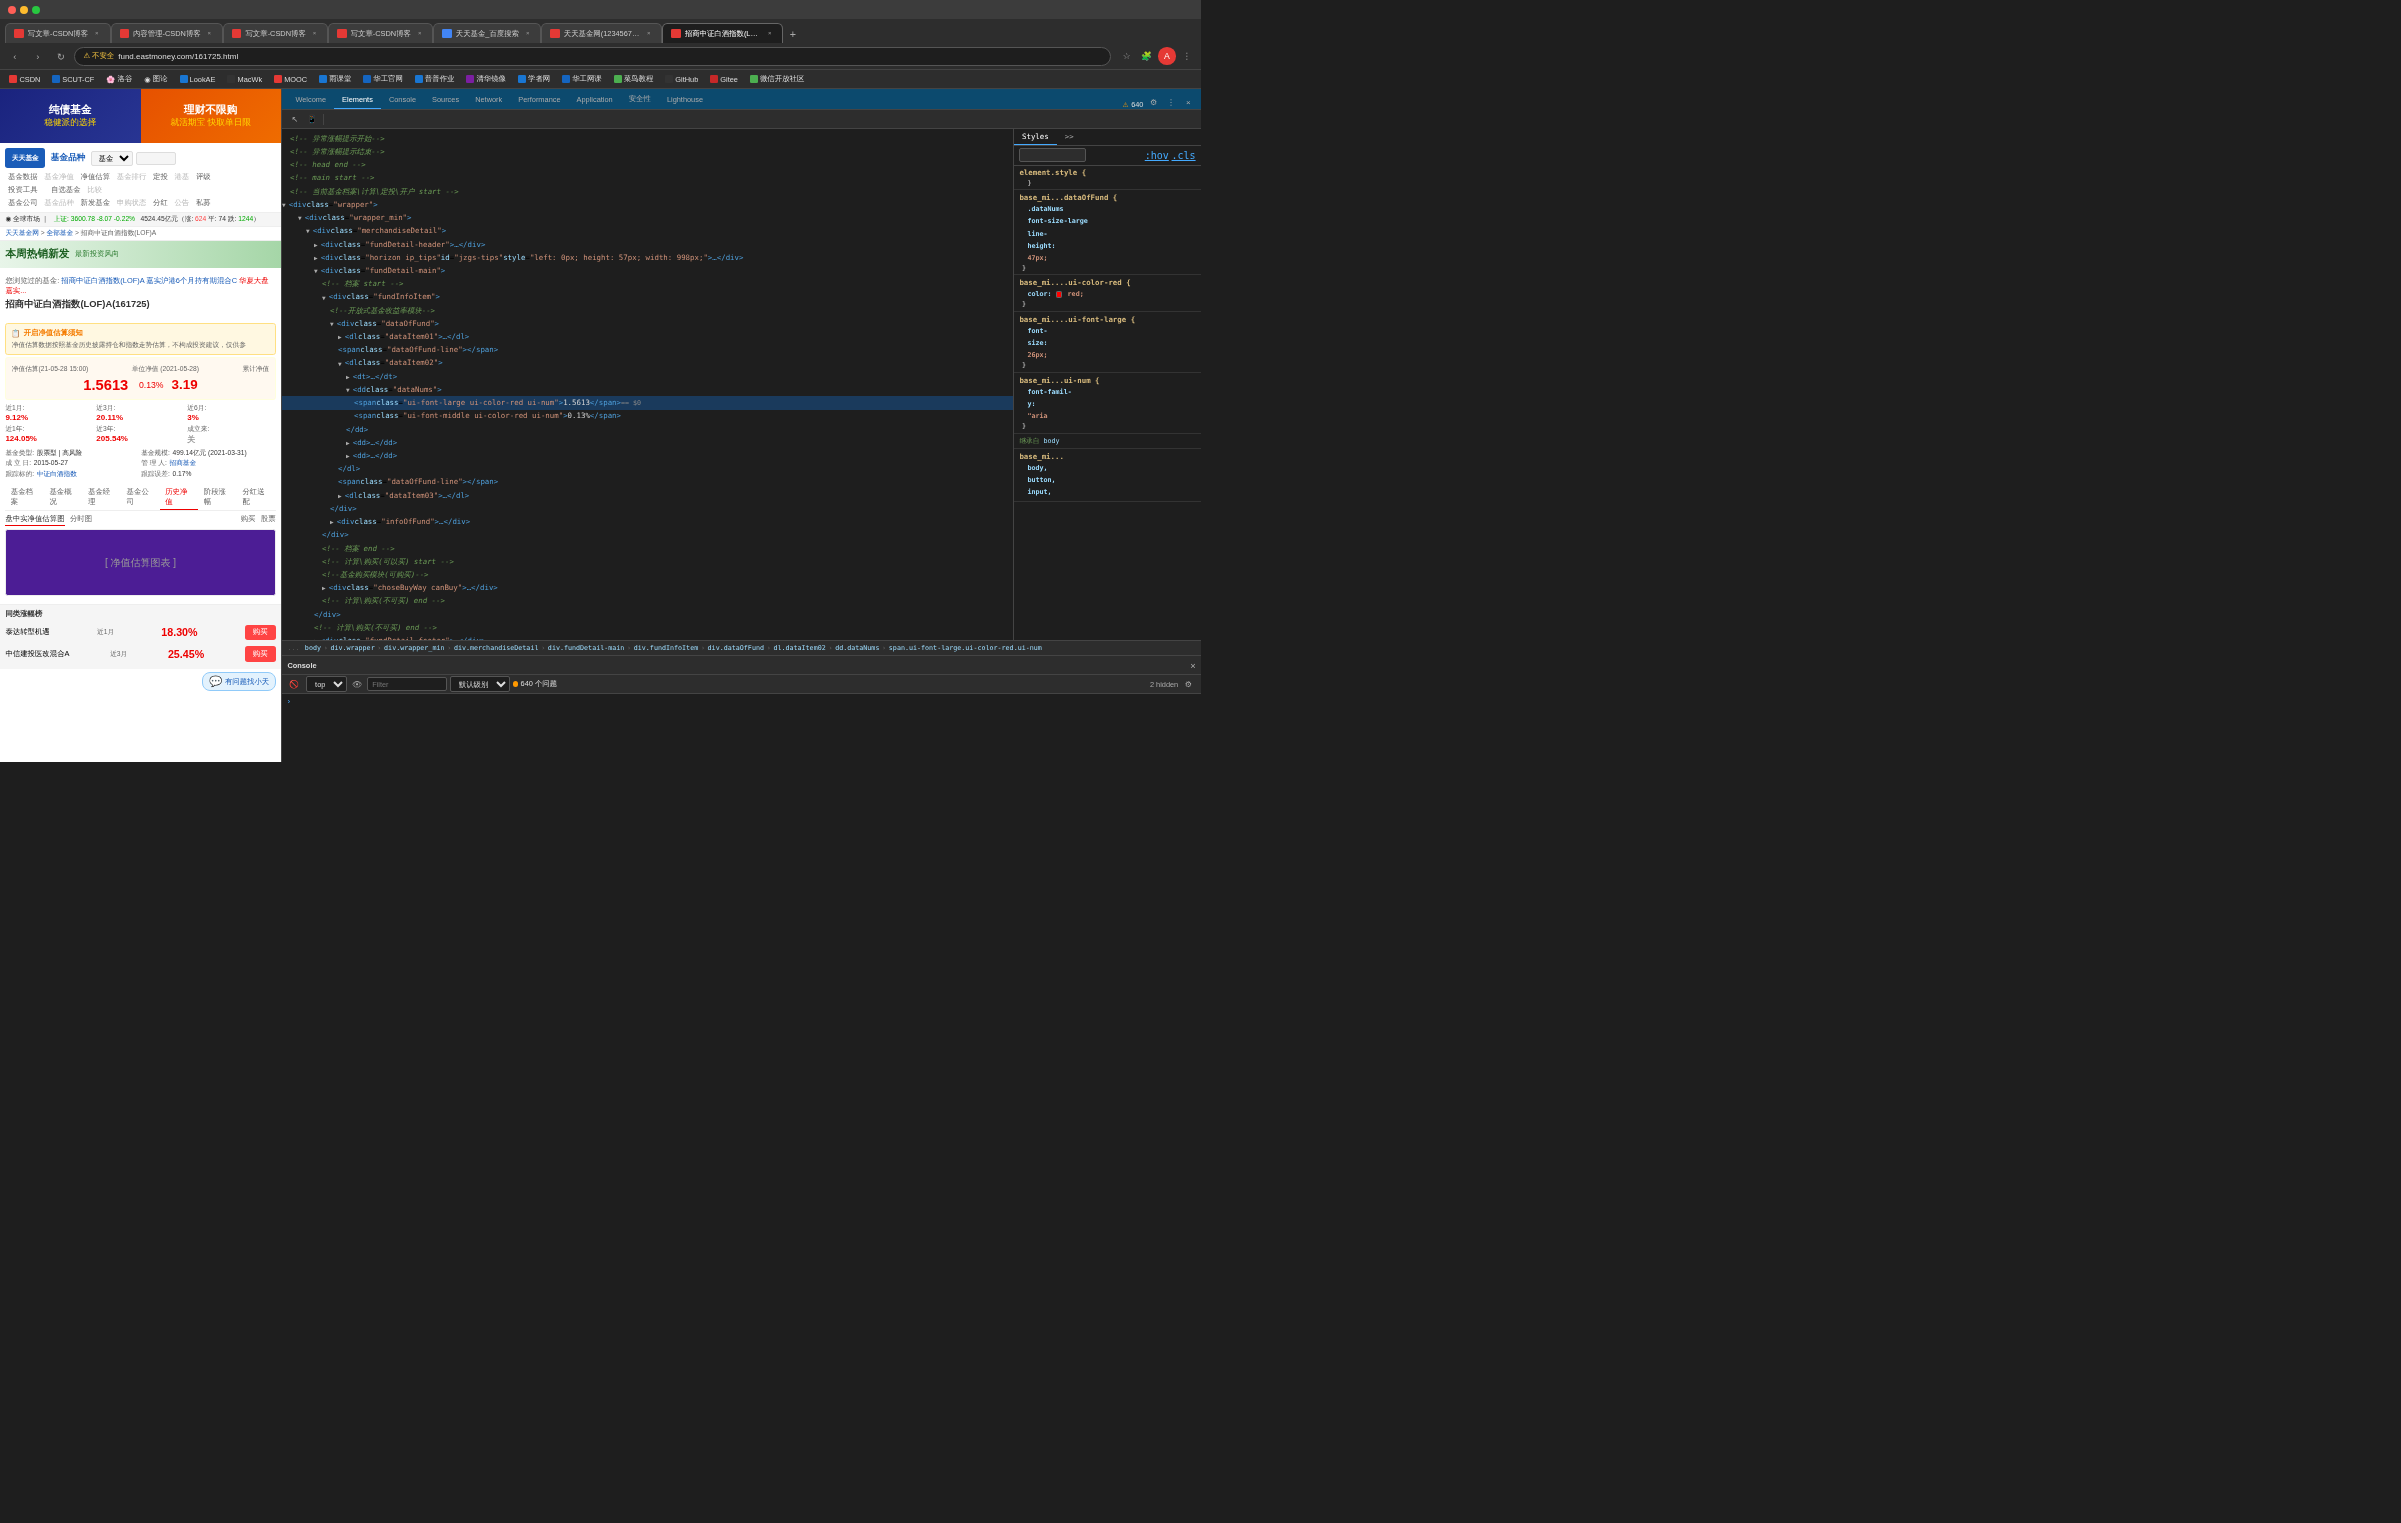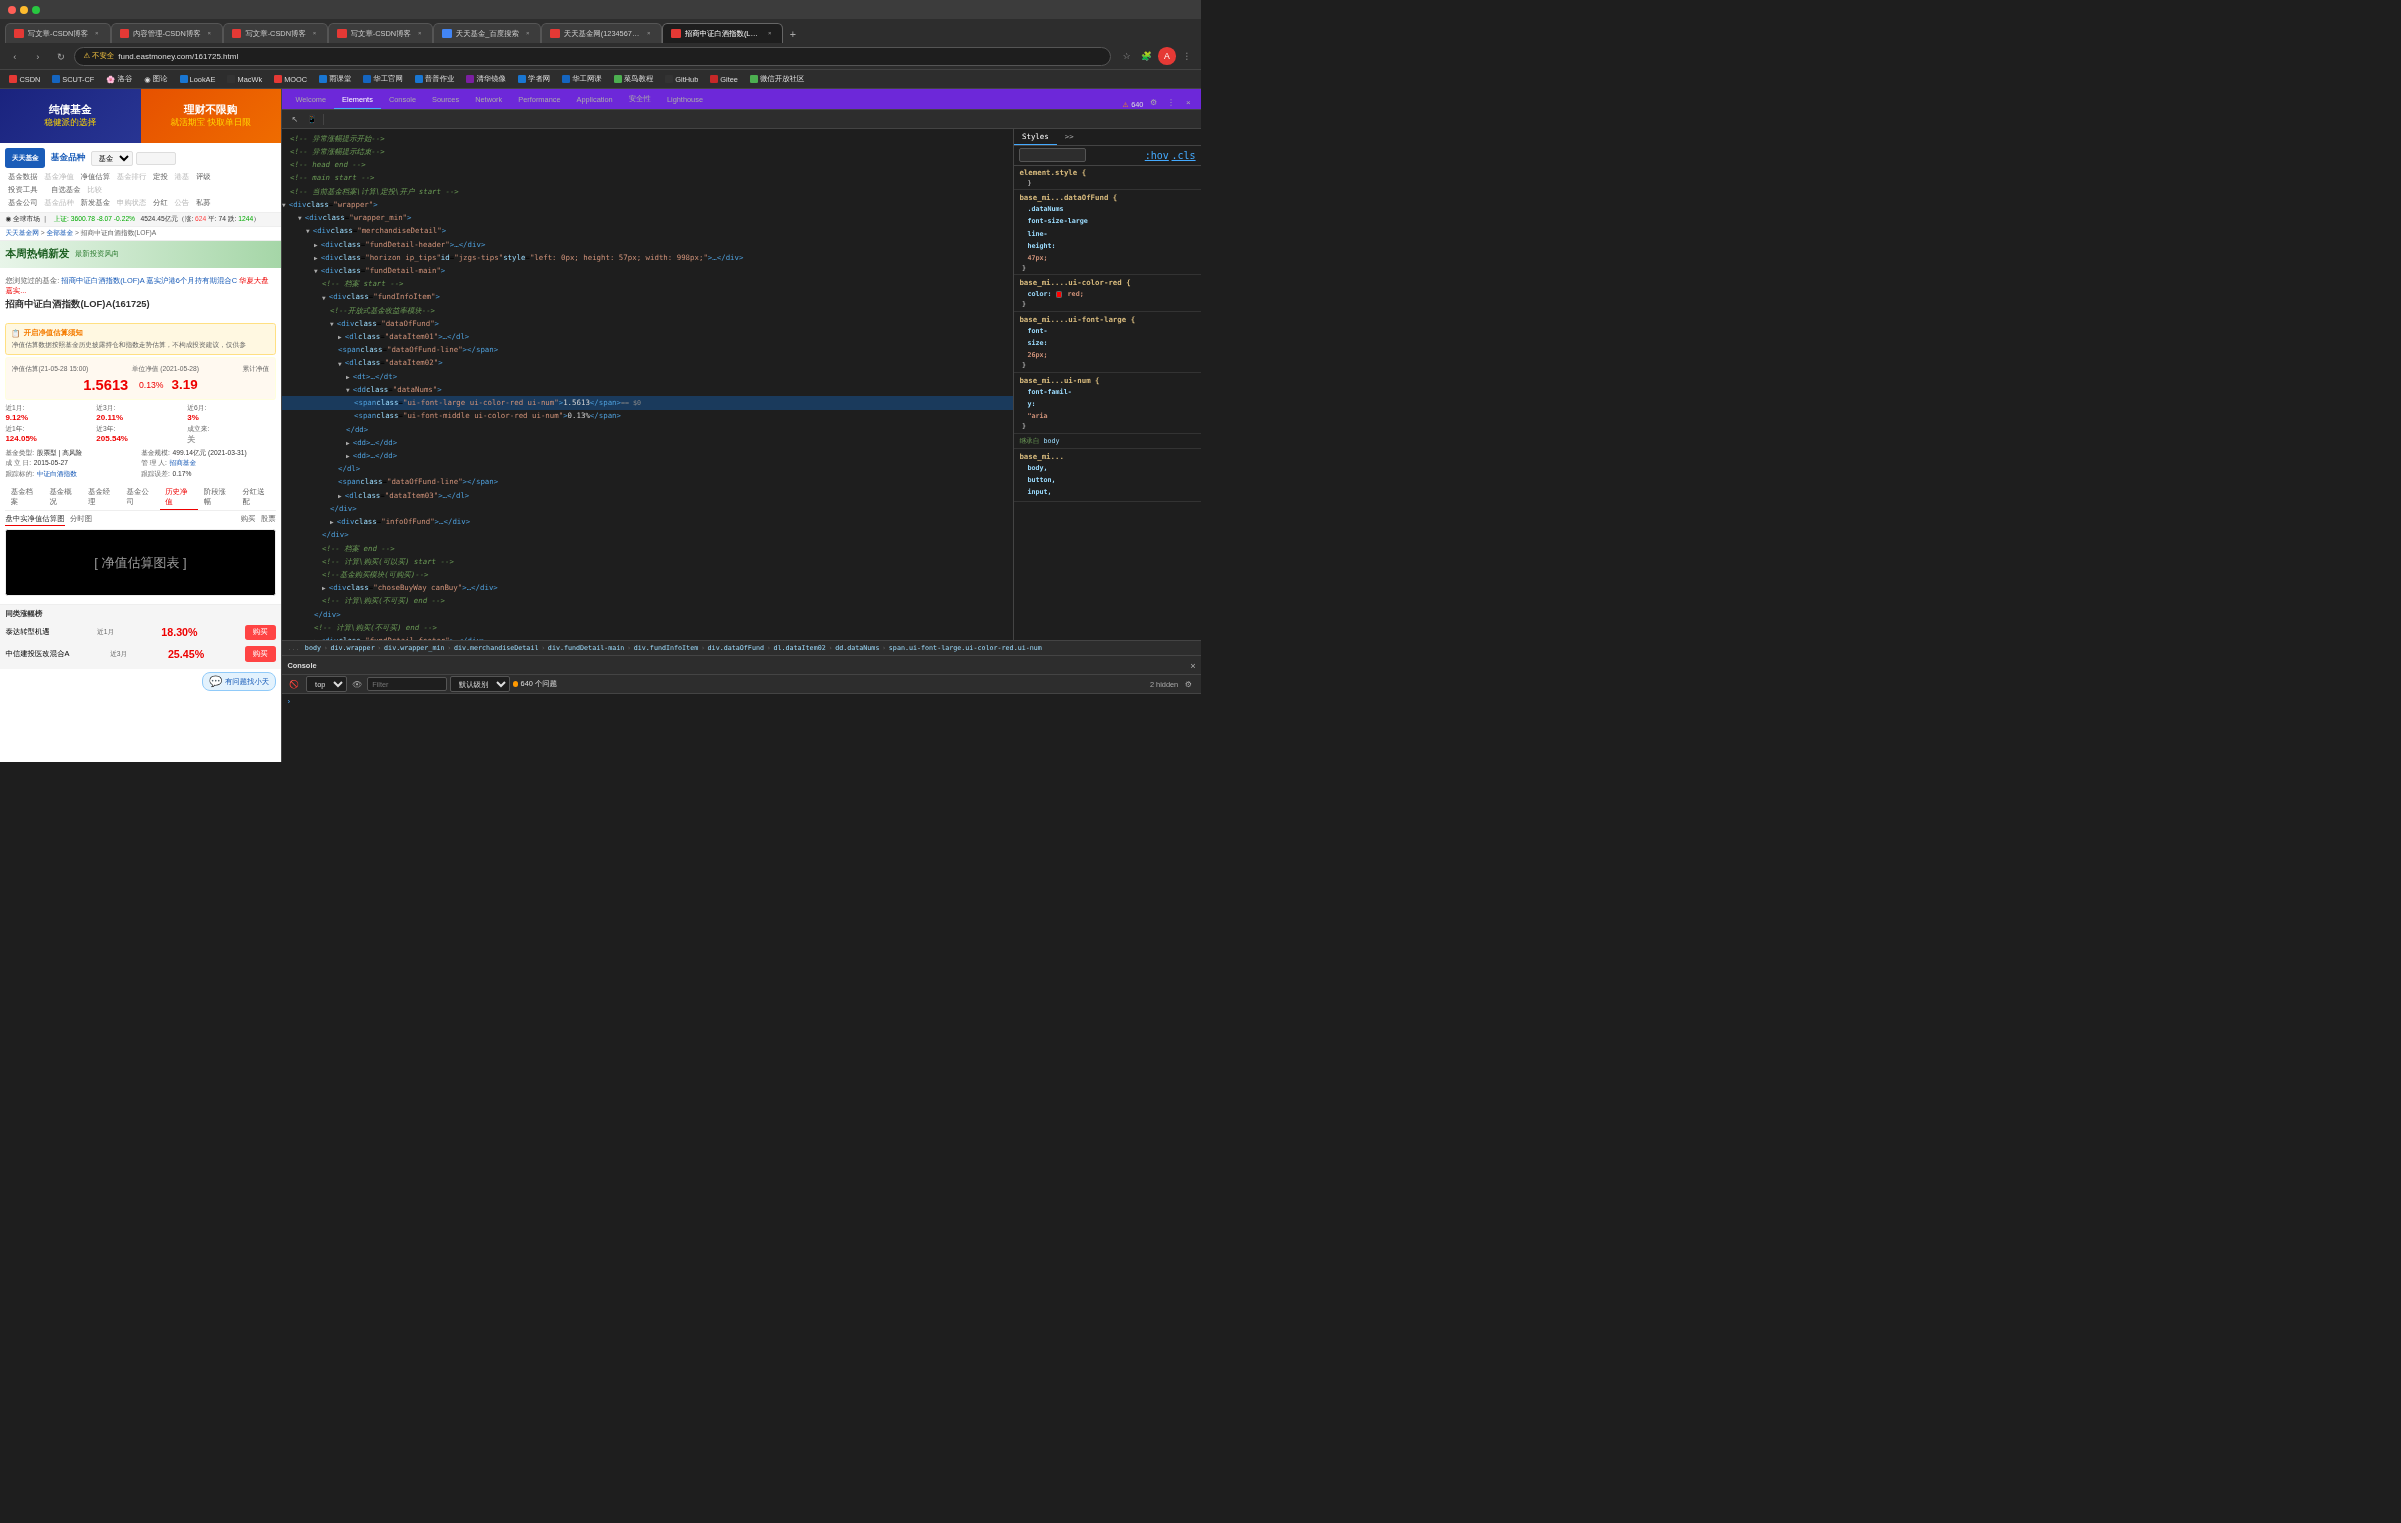--- a/index.html
+++ b/index.html
@@ -73,21 +73,21 @@
     .fi-value { color: #333; }
     
     .tabs-bottom { display: flex; border-bottom: 0.7px solid #eee; margin-top: 5.4px; }
     .tab-bottom { padding: 2.7px 5.4px; font-size: 7.4px; color: #666; cursor: pointer; border-bottom: 1.3px solid transparent; }
     .tab-bottom.active { color: #e00; border-bottom-color: #e00; }
     .similar-item { display: flex; justify-content: space-between; align-items: center; padding: 2.7px 0; border-bottom: 0.7px solid #f5f5f5; font-size: 7.4px; }
     .buy-btn { background: #f44; color: #fff; border: none; border-radius: 2.7px; padding: 2.7px 8px; font-size: 7.4px; cursor: pointer; }
     
     
     .devtools { flex: 1; background: #1e1e1e; display: flex; flex-direction: column; border-left: 0.7px solid #444; }
-    .devtools-tabs { display: flex; background: #6d28d9; border-bottom: 0.7px solid #444; height: 21.4px; align-items: flex-end; padding: 0 5.4px; gap: 0; }
+    .devtools-tabs { display: flex; background: #0c4a6e; border-bottom: 0.7px solid #444; height: 21.4px; align-items: flex-end; padding: 0 5.4px; gap: 0; }
     .dt-tab { padding: 4px 8px; font-size: 7.4px; color: #aaa; cursor: pointer; border-bottom: 1.3px solid transparent; white-space: nowrap; }
     .dt-tab.active { color: #fff; border-bottom-color: #4af; }
     .devtools-toolbar { background: #2d2d2d; border-bottom: 0.7px solid #444; height: 19px; display: flex; align-items: center; padding: 0 5.4px; gap: 2.7px; }
     .dt-icon-btn { width: 14.7px; height: 14.7px; border-radius: 2px; display: flex; align-items: center; justify-content: center; color: #aaa; font-size: 8px; cursor: pointer; }
     
     
     .devtools-body { flex: 1; display: flex; overflow: hidden; }
     .elements-panel { flex: 1; overflow: auto; padding: 2.7px 0; background: #1e1e1e; font-family: "Consolas", "Monaco", monospace; font-size: 7.4px; line-height: 1.6; }
     .html-line { padding: 0.7px 5.4px 0.7px 0; white-space: nowrap; cursor: pointer; display: flex; align-items: center; }
     .html-line.selected { background: #1a3a5c; }
@@ -152,21 +152,21 @@
     .banner-text-white { color: #fff; font-size: 10.7px; font-weight: bold; line-height: 1.3; }
     .banner-text-yellow { color: #ffd700; font-size: 8.7px; }
     
     .notice-box { background: #fff8e1; border: 0.7px solid #ffe082; border-radius: 2.7px; padding: 4px 5.4px; margin: 2.7px 0; }
     .notice-title { font-size: 7.4px; color: #f57c00; font-weight: bold; display: flex; align-items: center; gap: 2.7px; }
     .notice-body { font-size: 6.7px; color: #666; margin-top: 1.3px; line-height: 1.5; }
     
     .red-text { color: #e00; }
     .gray-text { color: #999; }
     
-    .chart-area { background: #000000; height: 67px; display: flex; align-items: center; justify-content: center; color: #999; font-size: 13px; border: 0.7px solid #eee; margin: 2.7px 0; border-radius: 2.7px; }
+    .chart-area { background: #4c1d95; height: 67px; display: flex; align-items: center; justify-content: center; color: #999; font-size: 10px; border: 0.7px solid #eee; margin: 2.7px 0; border-radius: 2.7px; }
   </style>
 </head>
 <body>
 
 <div class="browser-chrome">
 
   <div class="title-bar">
     <div class="traffic-lights">
       <div class="traffic-light tl-red"></div>
       <div class="traffic-light tl-yellow"></div>

